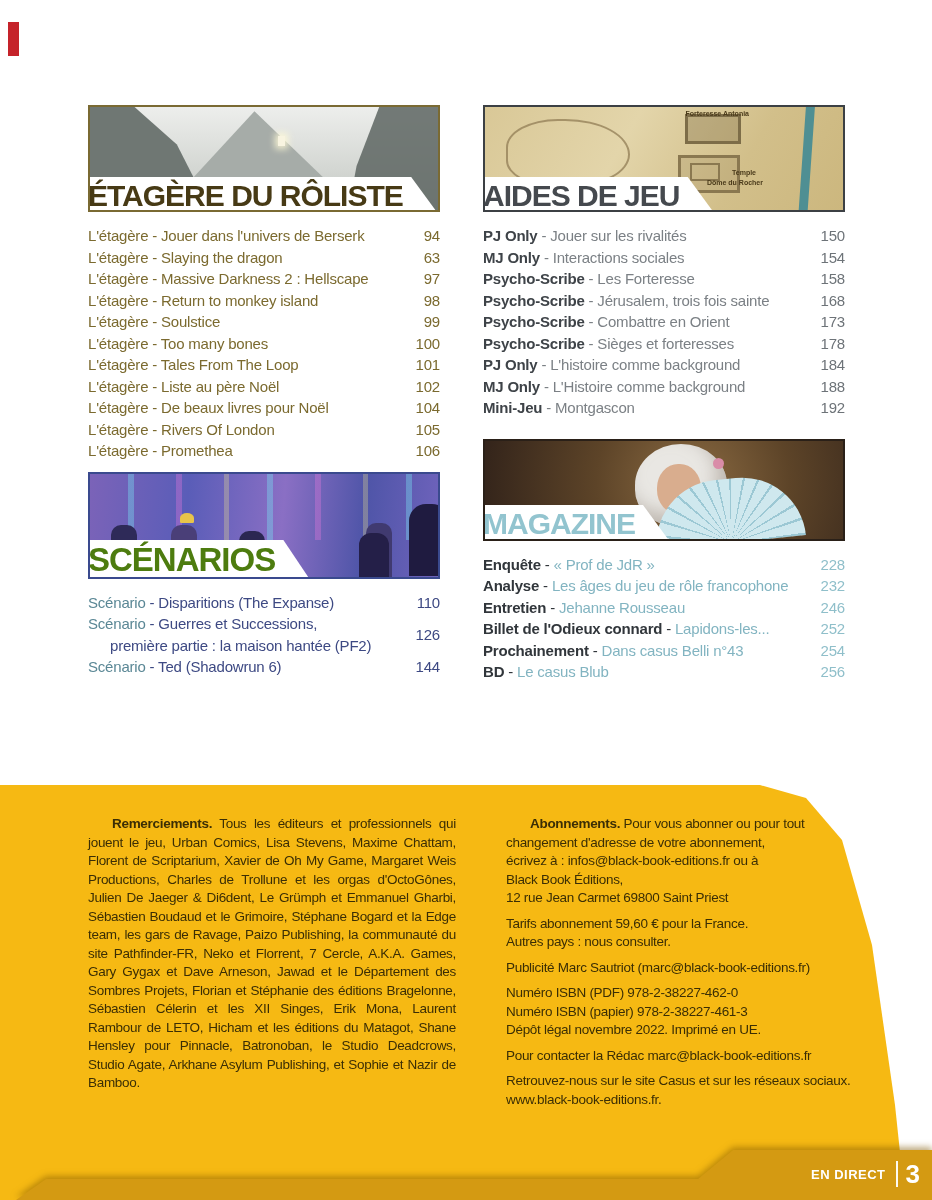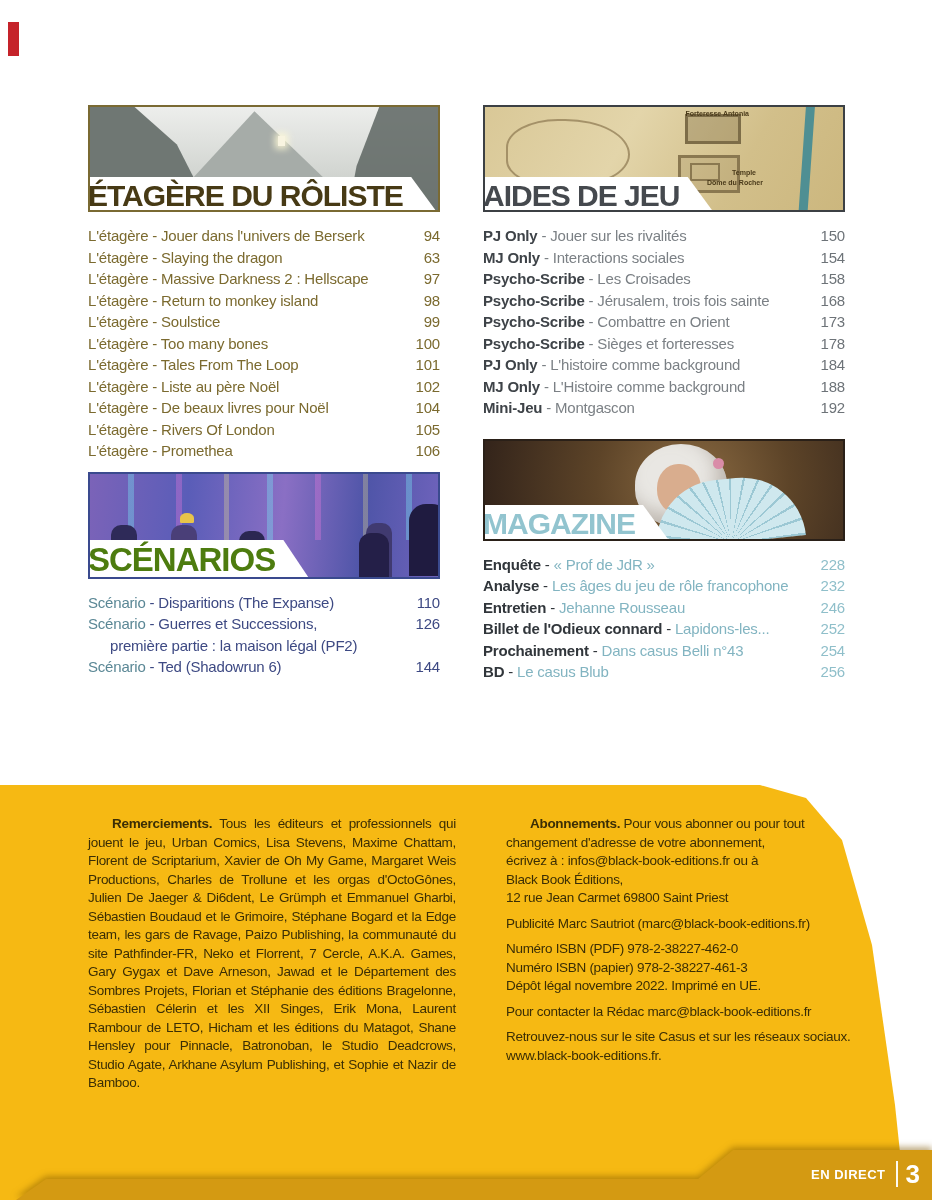--- a/index.html
+++ b/index.html
@@ -15,21 +15,21 @@
   .col-right{left:483px;width:362px;}
 
   
   .photo{position:relative;height:103px;border:2px solid #555;overflow:hidden;}
   .plate{position:absolute;left:-2px;bottom:-2px;background:#fff;padding:3px 34px 1px 0;
          clip-path:polygon(0 0,calc(100% - 26px) 0,100% 100%,0 100%);}
   .plate h2{margin:0;font-size:30px;font-weight:bold;letter-spacing:-1px;line-height:1.05;white-space:nowrap;}
 
   
   .toc{margin:13px 0 10px 0;}
-  .row{display:flex;align-items:flex-start;font-size:15px;line-height:21.5px;letter-spacing:-0.2px;}
+  .row{display:flex;align-items:center;font-size:15px;line-height:21.5px;letter-spacing:-0.2px;}
   .row .t{flex:1;min-width:0;}
   .row .num{text-align:right;min-width:32px;}
   .l2{display:block;margin-left:22px;}
 
   
   .sec-etagere .photo{border-color:#7a6a33;}
   .sec-etagere h2{color:#473a15;}
   .sec-etagere .px,.sec-etagere .sep,.sec-etagere .ti,.sec-etagere .num{color:#7b6a2f;}
 
   
@@ -199,21 +199,21 @@
       </div>
     </div>
     <div class="toc">
 
         <div class="row">
           <span class="t"><span class="px">Scénario</span><span class="sep"> - </span><span class="ti">Disparitions (The Expanse)</span></span>
           <span class="num">110</span>
         </div>
 
         <div class="row">
-          <span class="t"><span class="px">Scénario</span><span class="sep"> - </span><span class="ti">Guerres et Successions,</span><span class="l2">première partie : la maison légal (PF2)</span></span>
+          <span class="t"><span class="px">Scénario</span><span class="sep"> - </span><span class="ti">Guerres et Successions,</span><span class="l2">première partie : la maison hantée (PF2)</span></span>
           <span class="num">126</span>
         </div>
 
         <div class="row">
           <span class="t"><span class="px">Scénario</span><span class="sep"> - </span><span class="ti">Ted (Shadowrun 6)</span></span>
           <span class="num">144</span>
         </div>
       </div>
   </div>
 
@@ -243,21 +243,21 @@
           <span class="t"><span class="px">PJ Only</span><span class="sep"> - </span><span class="ti">Jouer sur les rivalités</span></span>
           <span class="num">150</span>
         </div>
 
         <div class="row">
           <span class="t"><span class="px">MJ Only</span><span class="sep"> - </span><span class="ti">Interactions sociales</span></span>
           <span class="num">154</span>
         </div>
 
         <div class="row">
-          <span class="t"><span class="px">Psycho-Scribe</span><span class="sep"> - </span><span class="ti">Les Croisades</span></span>
+          <span class="t"><span class="px">Psycho-Scribe</span><span class="sep"> - </span><span class="ti">Les Forteresse</span></span>
           <span class="num">158</span>
         </div>
 
         <div class="row">
           <span class="t"><span class="px">Psycho-Scribe</span><span class="sep"> - </span><span class="ti">Jérusalem, trois fois sainte</span></span>
           <span class="num">168</span>
         </div>
 
         <div class="row">
           <span class="t"><span class="px">Psycho-Scribe</span><span class="sep"> - </span><span class="ti">Combattre en Orient</span></span>
@@ -339,20 +339,22 @@
 </div>
 
 <div class="f-col f-right">
   <p><span class="f-lead">Abonnements.</span> <span>Pour vous abonner ou pour tout
 changement d'adresse de votre abonnement,
 écrivez à : infos@black-book-editions.fr ou à
 Black Book Éditions,
 12 rue Jean Carmet 69800 Saint Priest</span></p>
   <div>
 
+      <p>Tarifs abonnement 59,60 € pour la France.
+Autres pays : nous consulter.</p>
 
       <p>Publicité Marc Sautriot (marc@black-book-editions.fr)</p>
 
       <p>Numéro ISBN (PDF) 978-2-38227-462-0
 Numéro ISBN (papier) 978-2-38227-461-3
 Dépôt légal novembre 2022. Imprimé en UE.</p>
 
       <p>Pour contacter la Rédac marc@black-book-editions.fr</p>
 
       <p>Retrouvez-nous sur le site Casus et sur les réseaux sociaux.

